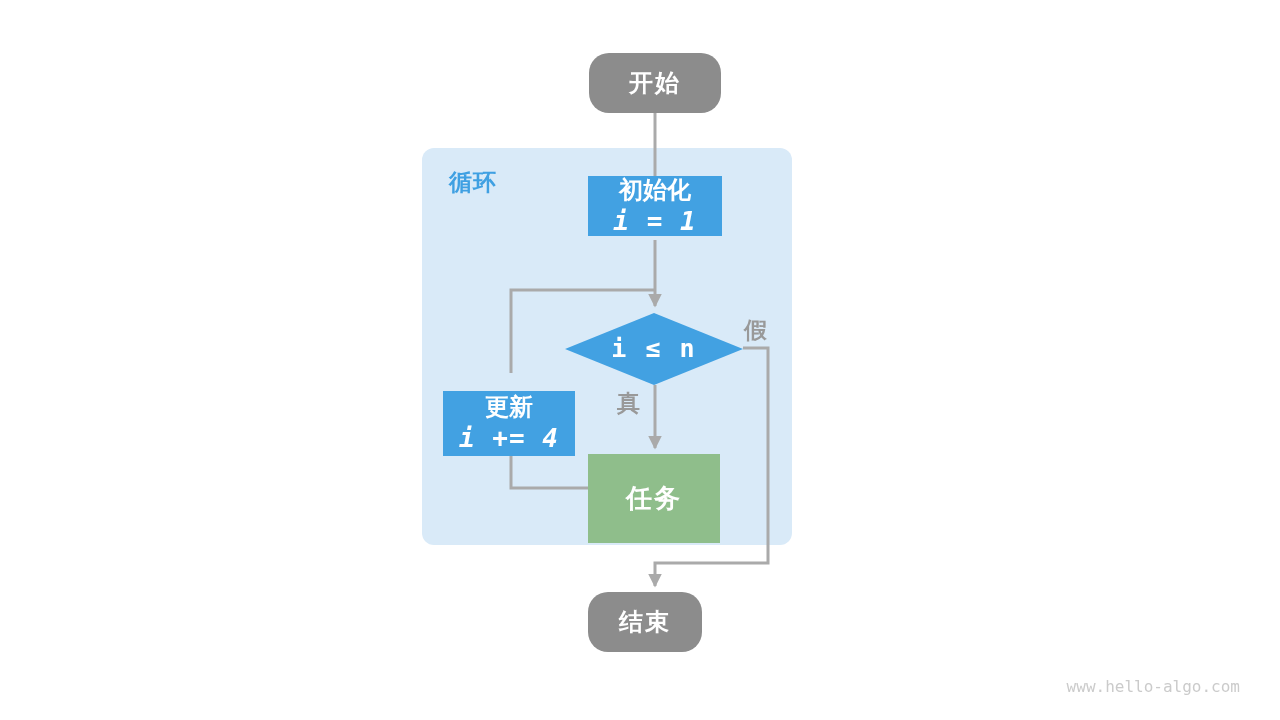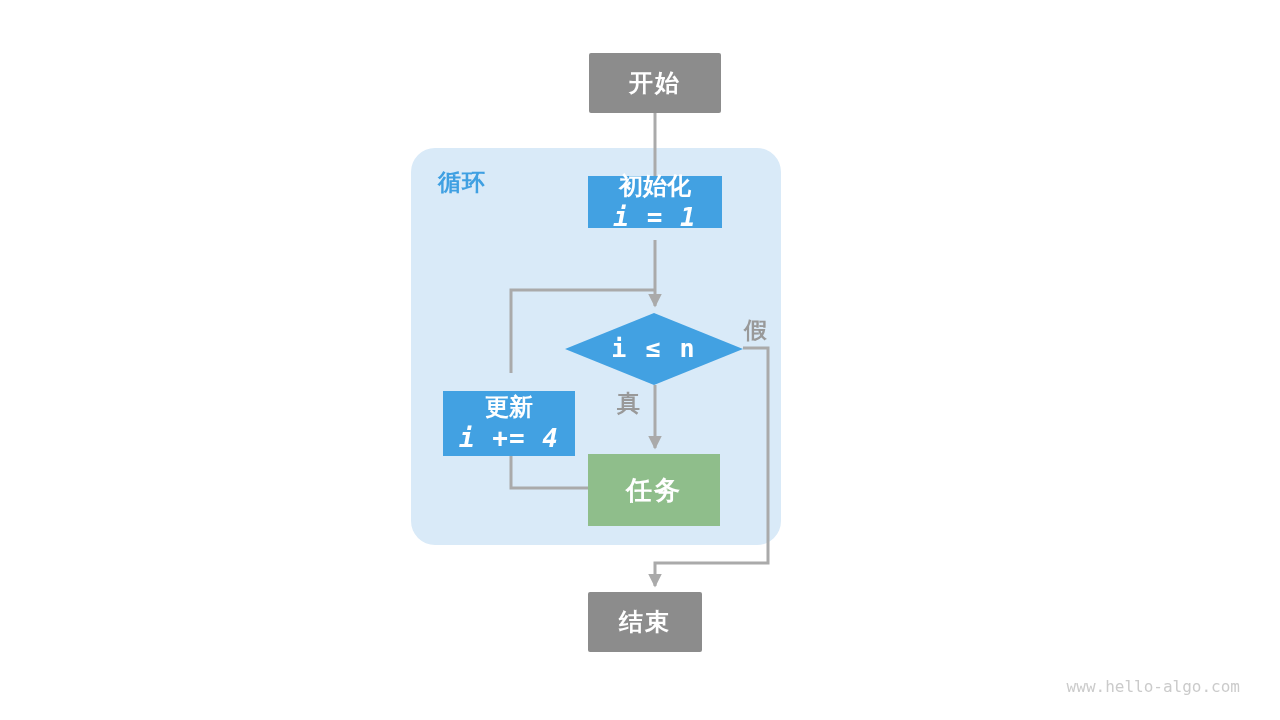--- a/index.html
+++ b/index.html
@@ -13,26 +13,26 @@
   }
   .canvas {
     position: relative;
     width: 1280px;
     height: 720px;
     background: #ffffff;
   }
   
   .loop-box {
     position: absolute;
-    left: 411px;
+    left: 422px;
     top: 148px;
     width: 370px;
     height: 397px;
     background: var(--loop-bg, #D9EAF8);
-    border-radius: 24px;
+    border-radius: 12px;
     z-index: 1;
   }
   .loop-label {
     position: absolute;
     left: 27px;
     top: 19px;
     font-size: 23px;
     font-weight: bold;
     color: var(--loop-label, #3FA0E2);
     letter-spacing: 1px;
@@ -70,34 +70,34 @@
   .node .title { font-size: 24px; }
   .node .code {
     font-family: "DejaVu Sans Mono", monospace;
     font-size: 26px;
     font-weight: bold;
     letter-spacing: 1px;
     font-style: italic;
   }
   .terminal {
     background: var(--node-gray, #8C8C8C);
-    border-radius: 2px;
+    border-radius: 20px;
     font-size: 26px;
     letter-spacing: 2px;
     text-align: right;
   }
   .start-node { left: 589px; top: 53px;  width: 132px; height: 60px; }
   .end-node   { left: 588px; top: 592px; width: 114px; height: 60px; }
   .process {
     background: var(--node-blue, #42A1E2);
   }
-  .init-node   { left: 588px; top: 176px; width: 134px; height: 52px; }
+  .init-node   { left: 588px; top: 176px; width: 134px; height: 60px; }
   .update-node { left: 443px; top: 373px; width: 132px; height: 65px; margin-top: 18px; }
   .task-node {
-    left: 588px; top: 454px; width: 132px; height: 72px;
+    left: 588px; top: 454px; width: 132px; height: 89px;
     background: var(--node-green, #8FBE8B);
     font-size: 26px;
     letter-spacing: 2px;
   }
   .diamond {
     left: 565px; top: 313px; width: 178px; height: 72px;
     background: var(--node-blue, #42A1E2);
     clip-path: polygon(50% 0%, 100% 50%, 50% 100%, 0% 50%);
     font-family: "DejaVu Sans Mono", monospace;
     font-size: 25px;

